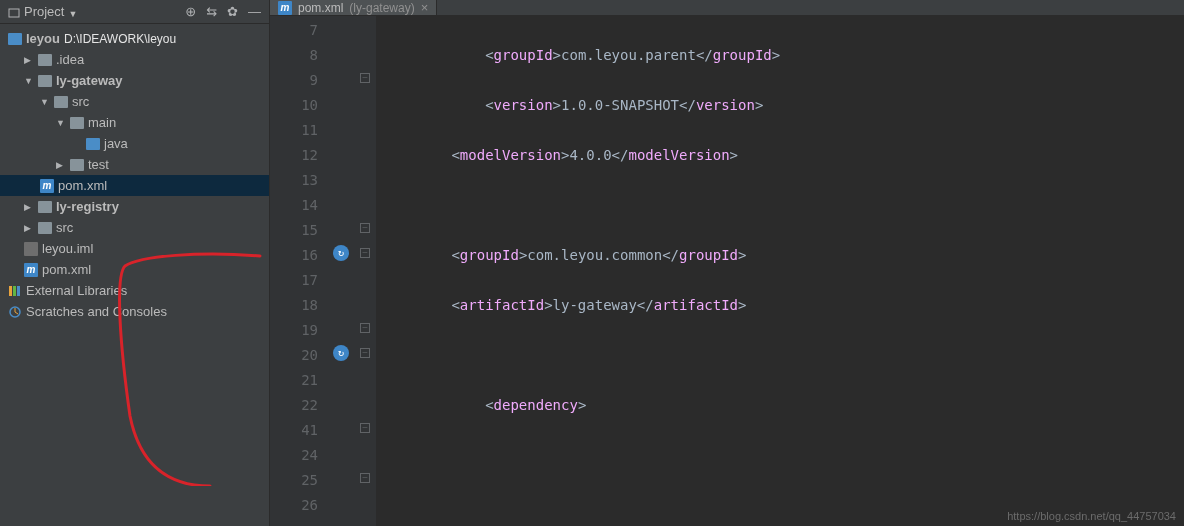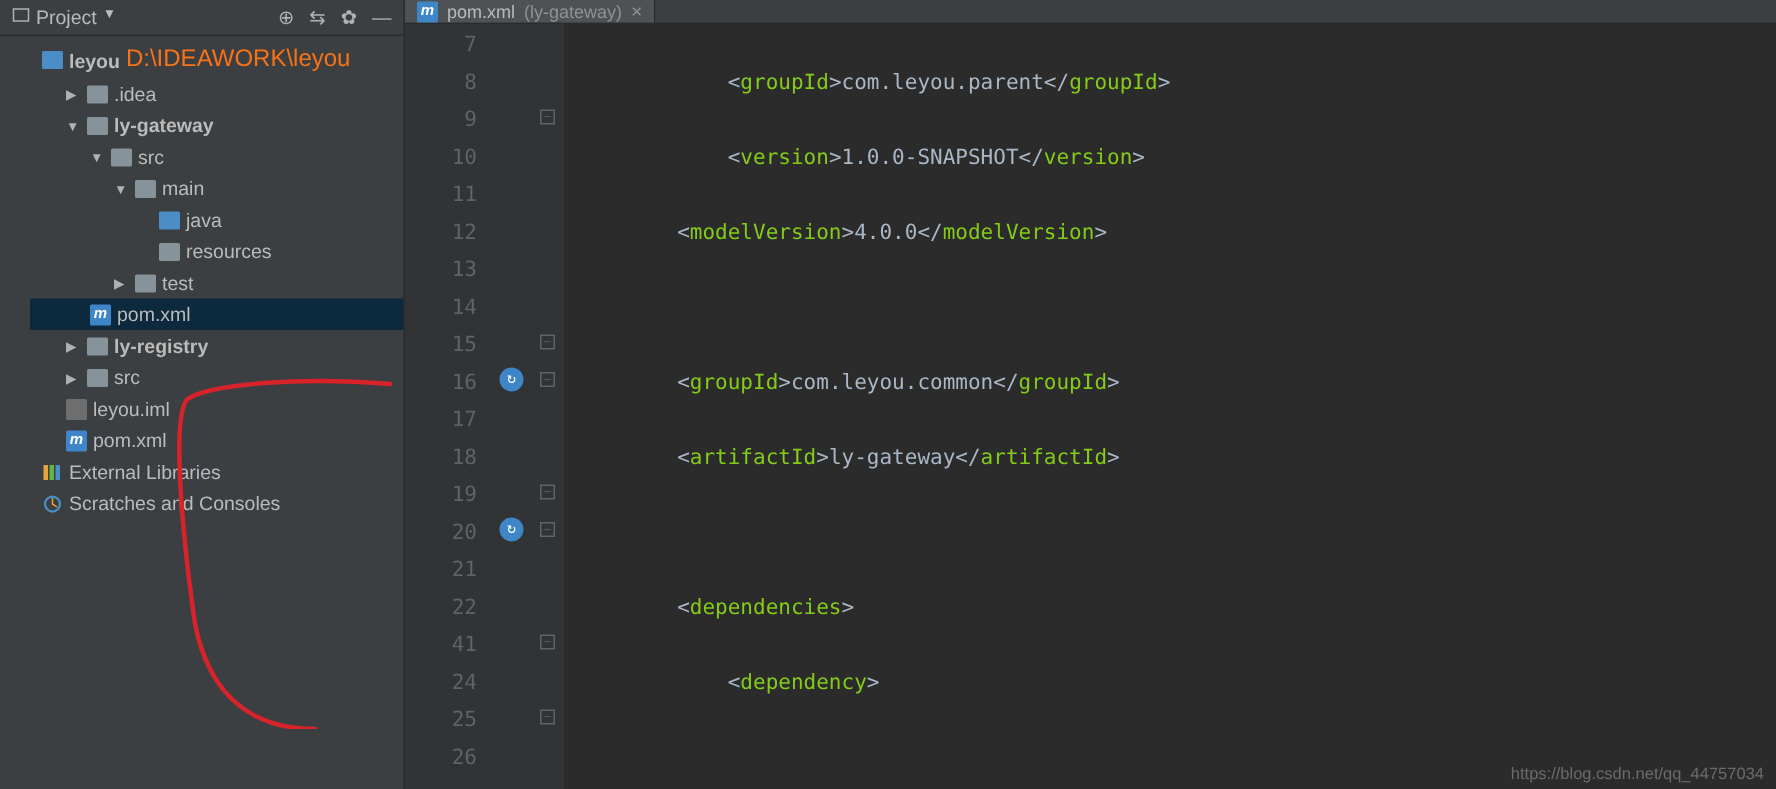--- a/index.html
+++ b/index.html
@@ -23,50 +23,49 @@
     }
     .sidebar-header {
       display: flex;
       align-items: center;
       padding: 4px 8px;
       border-bottom: 1px solid #2b2b2b;
       gap: 8px;
     }
     .sidebar-title {
       display: flex;
-      align-items: flex-start;
+      align-items: flex-end;
       gap: 4px;
       font-weight: 500;
       color: #bbbbbb;
     }
     .header-icons {
       margin-left: auto;
       display: flex;
       gap: 10px;
       color: #afb1b3;
     }
     .tree {
       padding: 4px 0;
       font-size: 13px;
     }
     .tree-node {
       display: flex;
       align-items: center;
       padding: 3px 0 3px 8px;
       gap: 4px;
       white-space: nowrap;
-      margin-left: 20px;
     }
     .tree-node.selected {
       background: #0d293e;
     }
     .chevron { width: 10px; color: #afb1b3; font-size: 9px; }
     .node-label { color: #bbbbbb; }
     .node-label.bold { font-weight: bold; }
-    .path-hint { color: #f97316; font-size: 16px; }
+    .path-hint { color: #e5e5e5; font-size: 12px; }
     .indent-1 { padding-left: 24px; }
     .indent-2 { padding-left: 40px; }
     .indent-3 { padding-left: 56px; }
     .indent-4 { padding-left: 72px; }
     .folder-icon {
       width: 14px; height: 12px;
       display: inline-block;
       background: #87939a;
       border-radius: 1px;
       position: relative;
@@ -157,21 +156,21 @@
       line-height: 16px;
     }
     .code {
       flex: 1;
       padding: 2px 0 2px 8px;
       line-height: 25px;
       white-space: pre;
       position: relative;
     }
     .code-line { height: 25px; }
-    .t-tag { color: #84cc16; }
+    .t-tag { color: #f0abfc; }
     .t-text { color: #a9b7c6; }
     .watermark {
       position: absolute;
       bottom: 4px; right: 8px;
       color: #6b6b6b;
       font-size: 11px;
       font-family: sans-serif;
       text-align: right;
     }
     .annotation {
@@ -226,25 +225,20 @@
       </div>
       <div class="tree-node indent-3">
         <span class="chevron">▼</span>
         <span class="folder-icon"></span>
         <span class="node-label">main</span>
       </div>
       <div class="tree-node indent-4">
         <span class="chevron"></span>
         <span class="folder-icon blue"></span>
         <span class="node-label">java</span>
-      </div>
-      <div class="tree-node indent-4">
-        <span class="chevron"></span>
-        <span class="folder-icon"></span>
-        <span class="node-label">resources</span>
       </div>
       <div class="tree-node indent-3">
         <span class="chevron">▶</span>
         <span class="folder-icon"></span>
         <span class="node-label">test</span>
       </div>
       <div class="tree-node indent-2 selected">
         <span class="m-icon">m</span>
         <span class="node-label">pom.xml</span>
       </div>
@@ -330,21 +324,20 @@
         <div class="fold-mark" style="top:457px;">–</div>
       </div>
       <div class="code">
 <div class="code-line"><span class="t-text">            &lt;</span><span class="t-tag">groupId</span><span class="t-text">&gt;com.leyou.parent&lt;/</span><span class="t-tag">groupId</span><span class="t-text">&gt;</span></div>
 <div class="code-line"><span class="t-text">            &lt;</span><span class="t-tag">version</span><span class="t-text">&gt;1.0.0-SNAPSHOT&lt;/</span><span class="t-tag">version</span><span class="t-text">&gt;</span></div>
 <div class="code-line"><span class="t-text">        &lt;</span><span class="t-tag">modelVersion</span><span class="t-text">&gt;4.0.0&lt;/</span><span class="t-tag">modelVersion</span><span class="t-text">&gt;</span></div>
 <div class="code-line"></div>
 <div class="code-line"><span class="t-text">        &lt;</span><span class="t-tag">groupId</span><span class="t-text">&gt;com.leyou.common&lt;/</span><span class="t-tag">groupId</span><span class="t-text">&gt;</span></div>
 <div class="code-line"><span class="t-text">        &lt;</span><span class="t-tag">artifactId</span><span class="t-text">&gt;ly-gateway&lt;/</span><span class="t-tag">artifactId</span><span class="t-text">&gt;</span></div>
 <div class="code-line"></div>
-<div class="code-line"><span class="t-text">        &lt;</span><span class="t-tag">dependencies</span><span class="t-text">&gt;</span></div>
 <div class="code-line"><span class="t-text">            &lt;</span><span class="t-tag">dependency</span><span class="t-text">&gt;</span></div>
 
 
 
 
 
 
 
 
 

